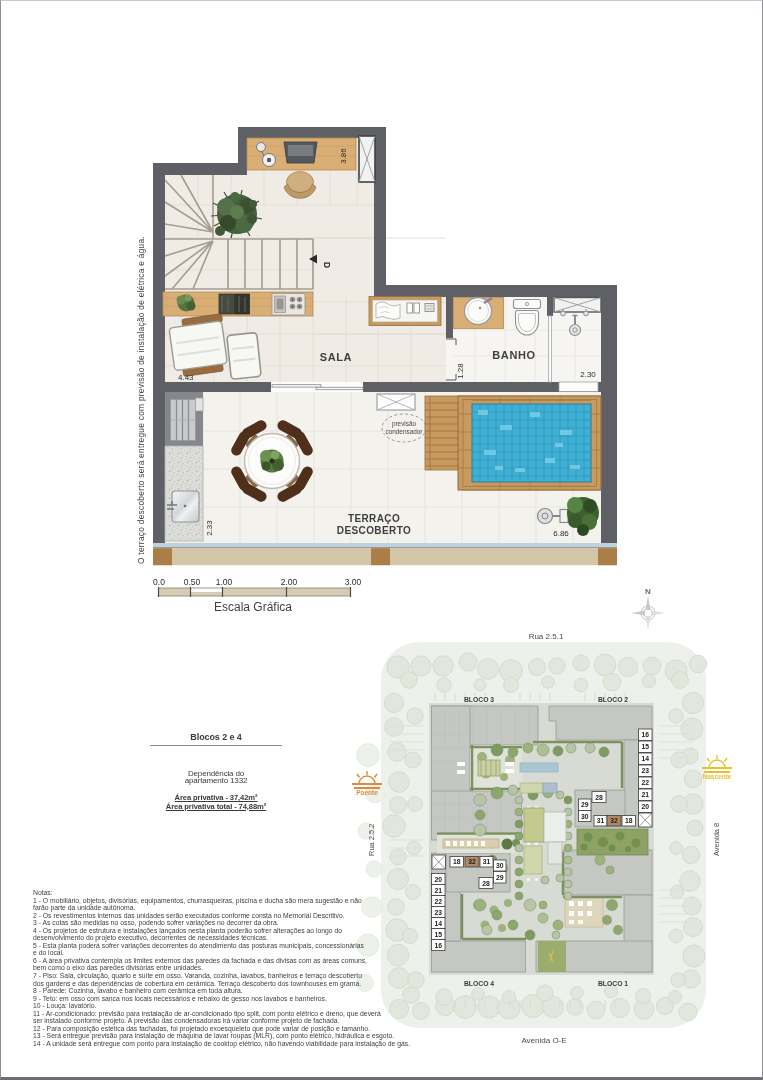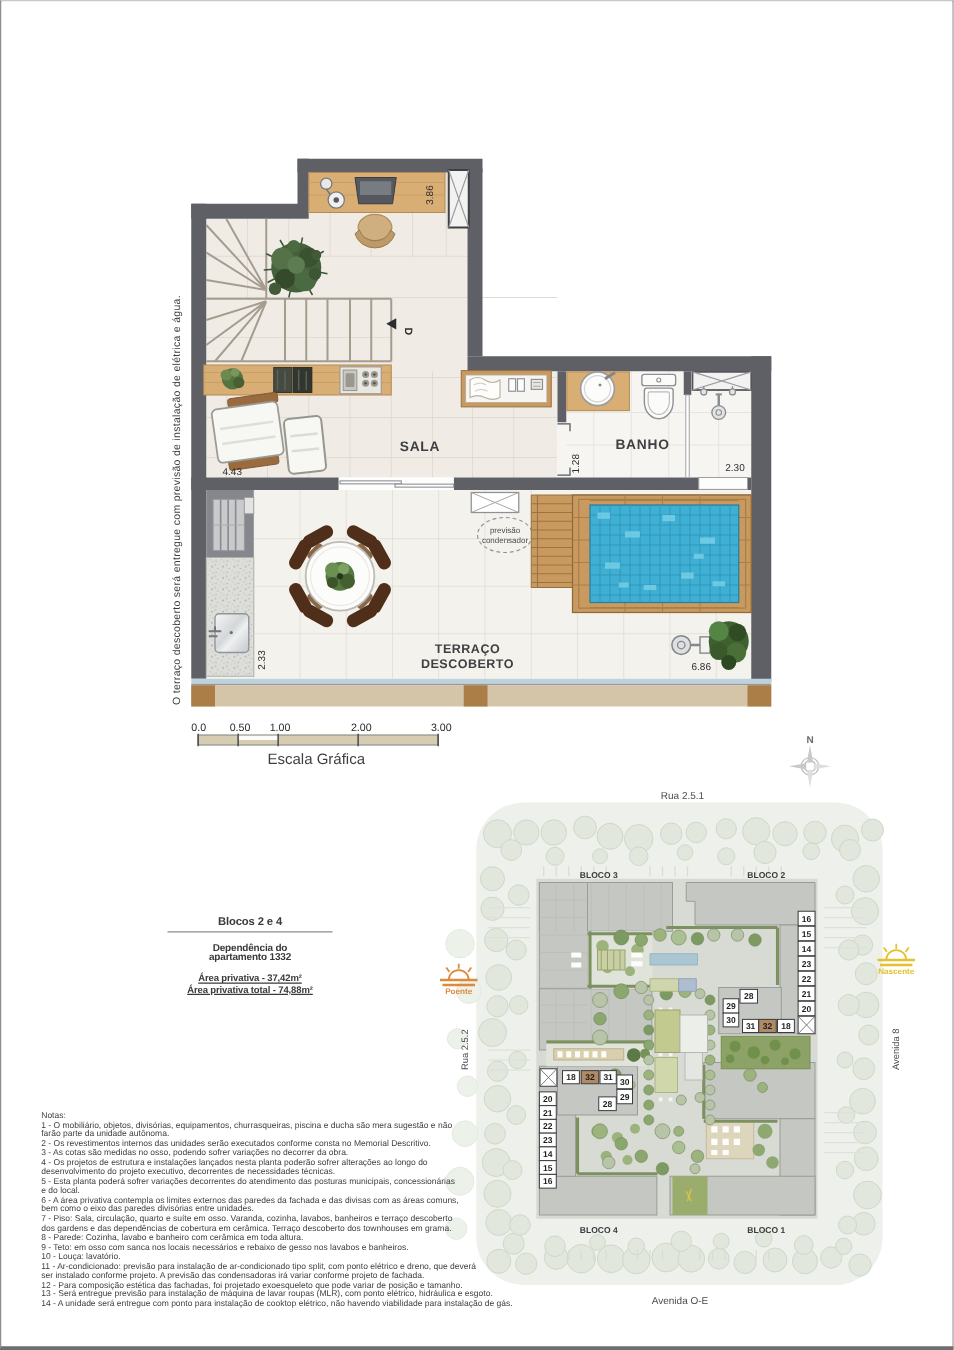--- a/index.html
+++ b/index.html
@@ -4,24 +4,24 @@
 <style>
   html,body{margin:0;padding:0;}
   body{width:763px;height:1080px;background:#ffffff;position:relative;overflow:hidden;
        font-family:"Liberation Sans", sans-serif;}
   #pageborder{position:absolute;left:0;top:0;width:761px;height:1076px;
       border-left:1px solid #8f8f93;border-right:1px solid #8f8f93;
       border-top:1px solid #c8c8cc;border-bottom:3px solid #6e6e72;}
   svg{position:absolute;left:0;top:0;}
   .vtext{position:absolute;transform:rotate(-90deg);transform-origin:0 0;
       font-size:8.4px;letter-spacing:0.25px;color:#3c3c3e;white-space:nowrap;}
-  #hdr{position:absolute;left:122px;top:732px;width:156px;text-align:center;color:#3a3a3c;}
+  #hdr{position:absolute;left:138px;top:732px;width:156px;text-align:center;color:#3a3a3c;}
   #hdr .t1{font-weight:bold;font-size:9px;letter-spacing:-0.1px;}
   #hdr hr{border:none;border-top:1px solid #8a8a8e;margin:3px 12px 0 12px;}
-  #hdr .t2{font-weight:bold;font-size:8px;line-height:7.2px;margin-top:9px;letter-spacing:-0.15px;}
+  #hdr .t2{font-weight:normal;font-size:8px;line-height:7.2px;margin-top:24px;letter-spacing:-0.15px;}
   #hdr .t3{font-weight:bold;font-size:7.6px;line-height:8.2px;margin-top:10px;letter-spacing:-0.1px;text-decoration:underline;}
   #notes{position:absolute;left:33px;top:889px;width:395px;font-size:6.8px;
       line-height:7.55px;color:#3e3e40;letter-spacing:0px;}
 </style>
 </head>
 <body>
 
 <div id="pageborder"></div>
 
 <svg id="fp" width="763" height="1080" viewBox="0 0 763 1080">

